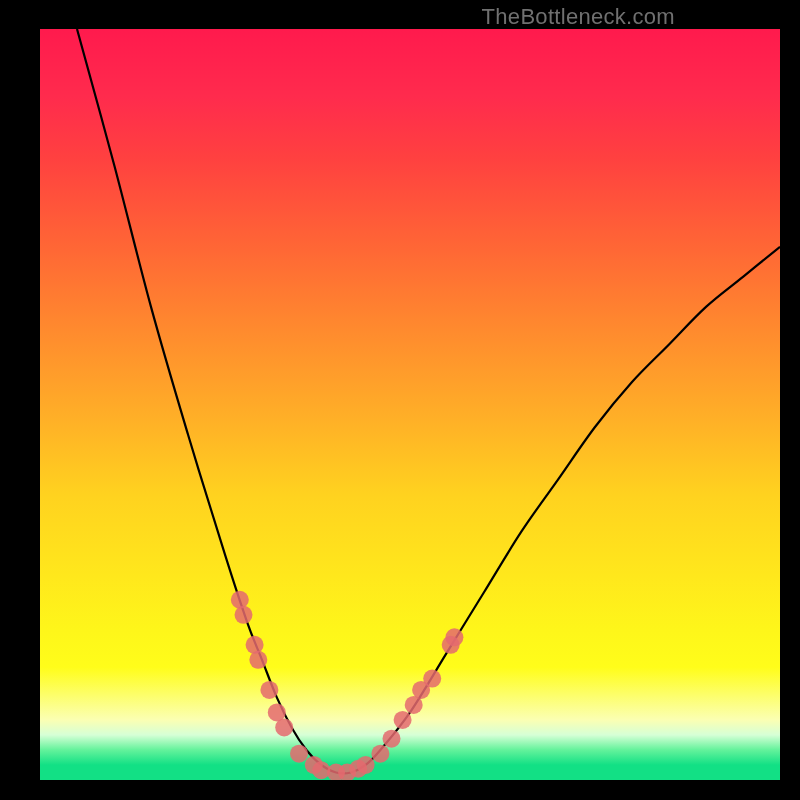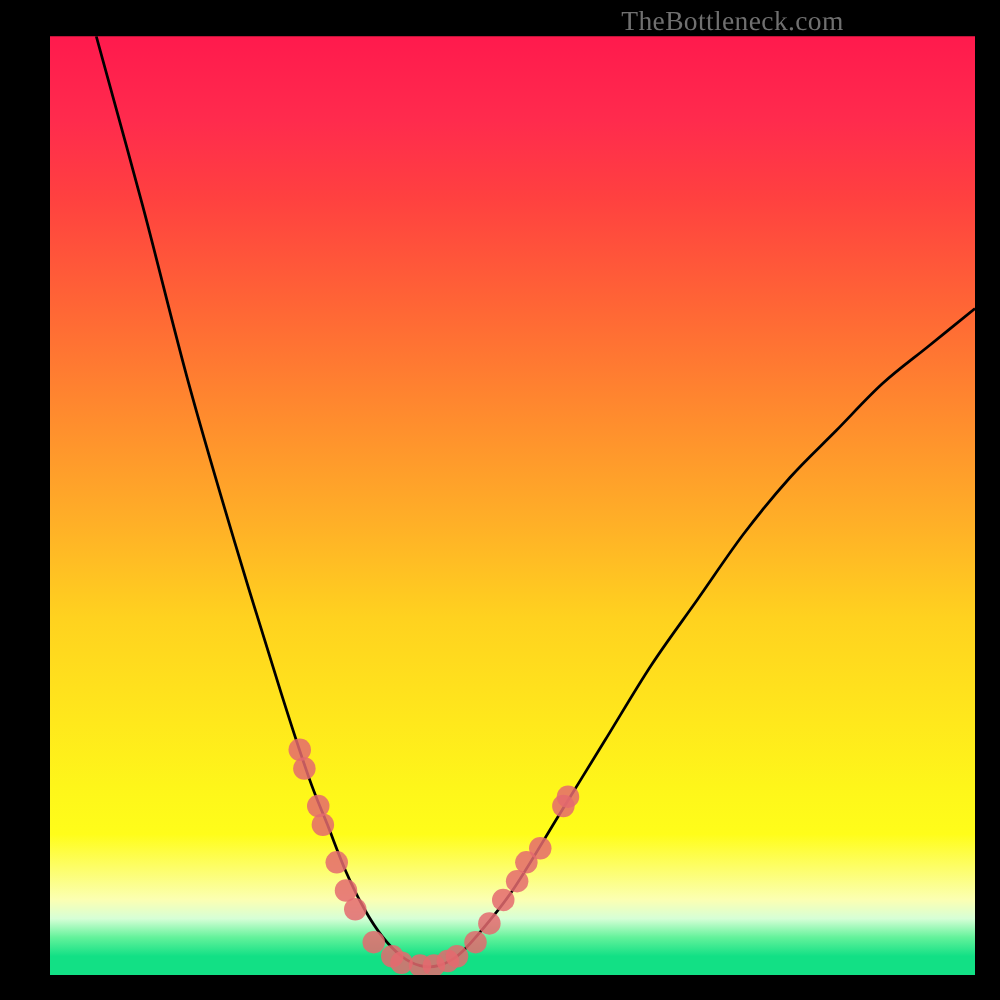--- a/index.html
+++ b/index.html
@@ -9,21 +9,20 @@
     height: 800px;
     background: #000;
     font-family: Arial, Helvetica, sans-serif;
     overflow: hidden;
   }
   .frame {
     position: relative;
     width: 689px;
     height: 800px;
     background: #000;
-    font-family: Liberation Serif, serif;
   }
   .plot-area {
     position: absolute;
     left: 40px;
     top: 29px;
     width: 740px;
     height: 751px;
     background: linear-gradient(to bottom,
       #ff1a4d 0%,
       #ff2b4d 9%,

